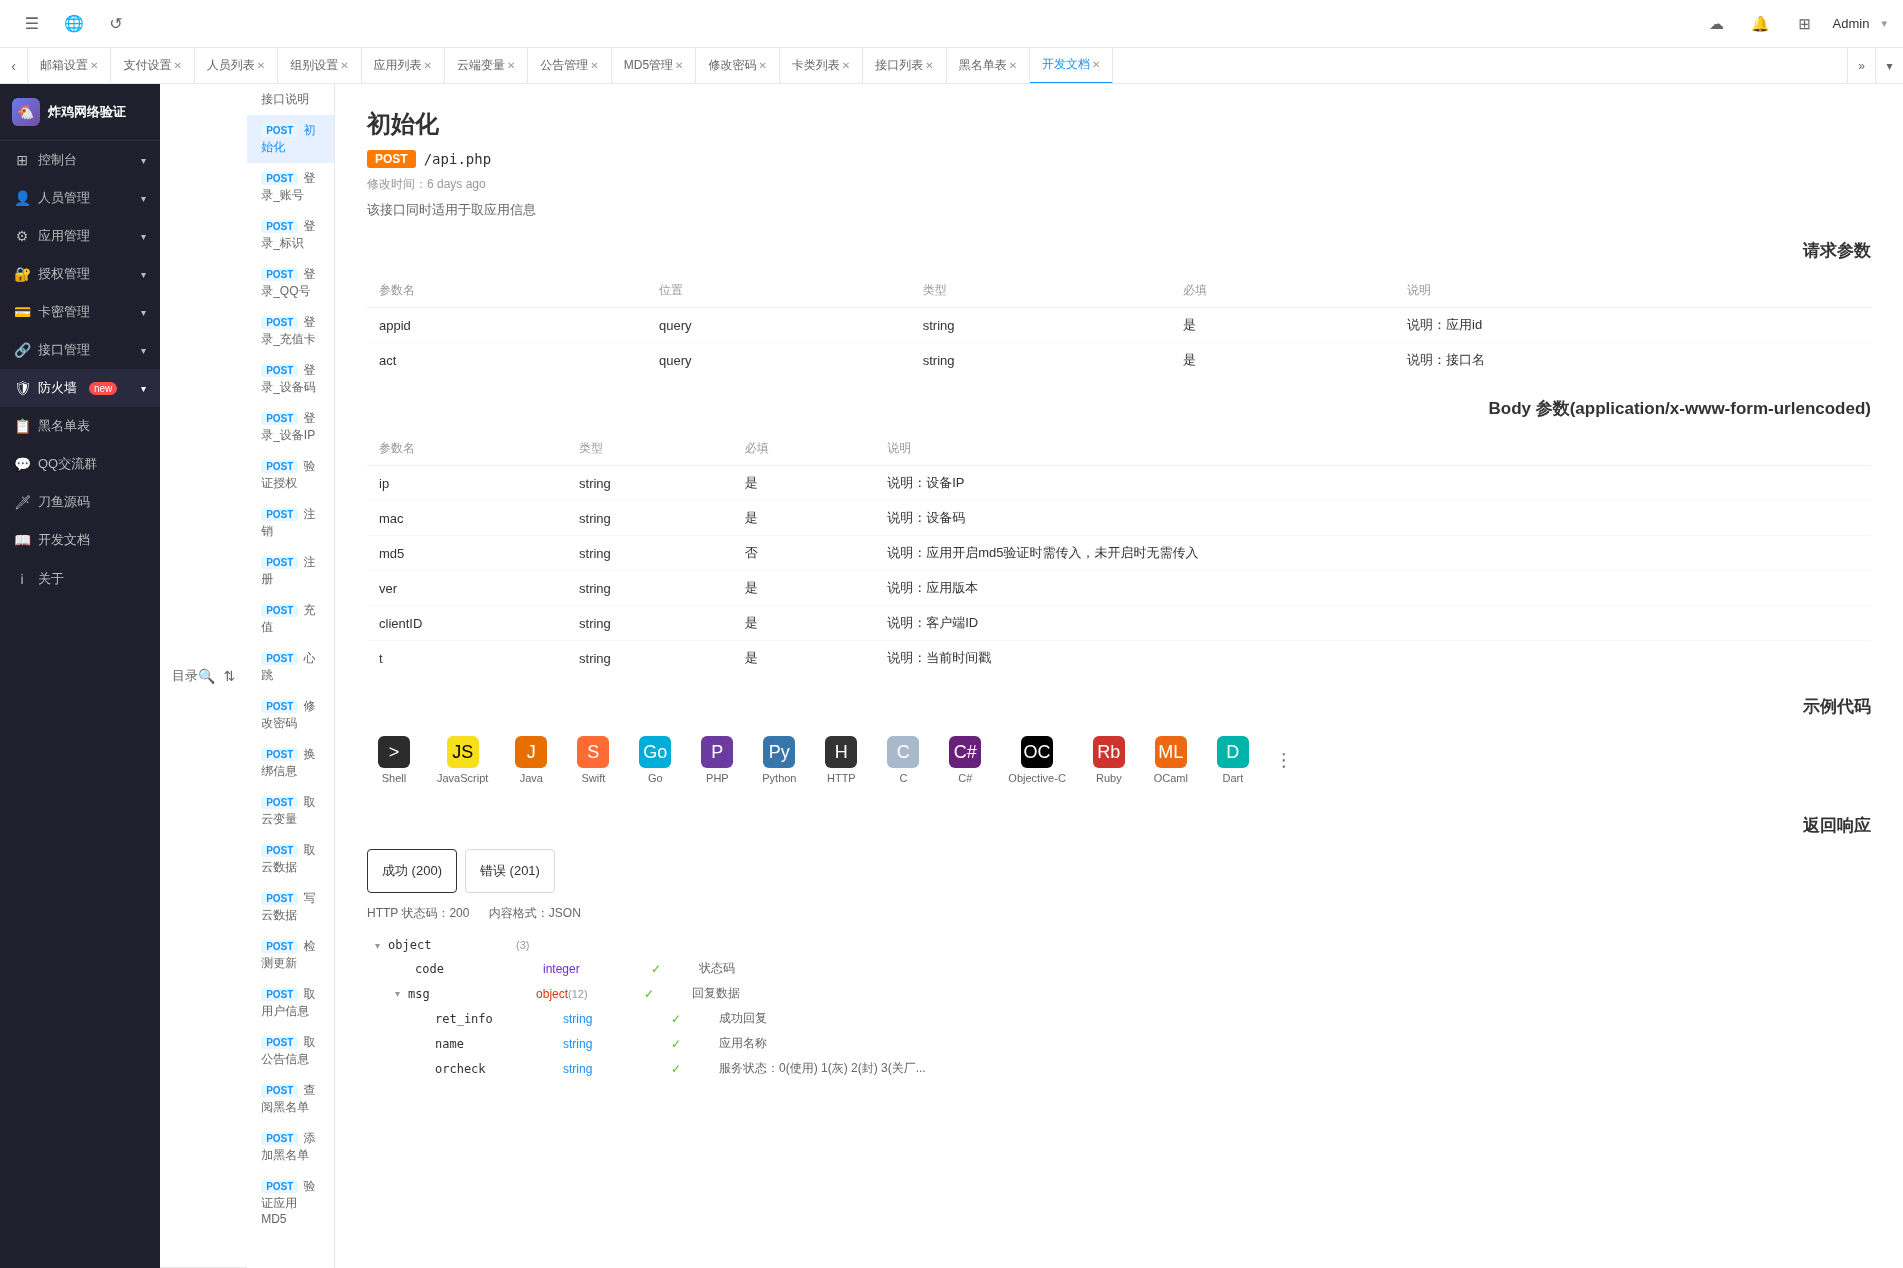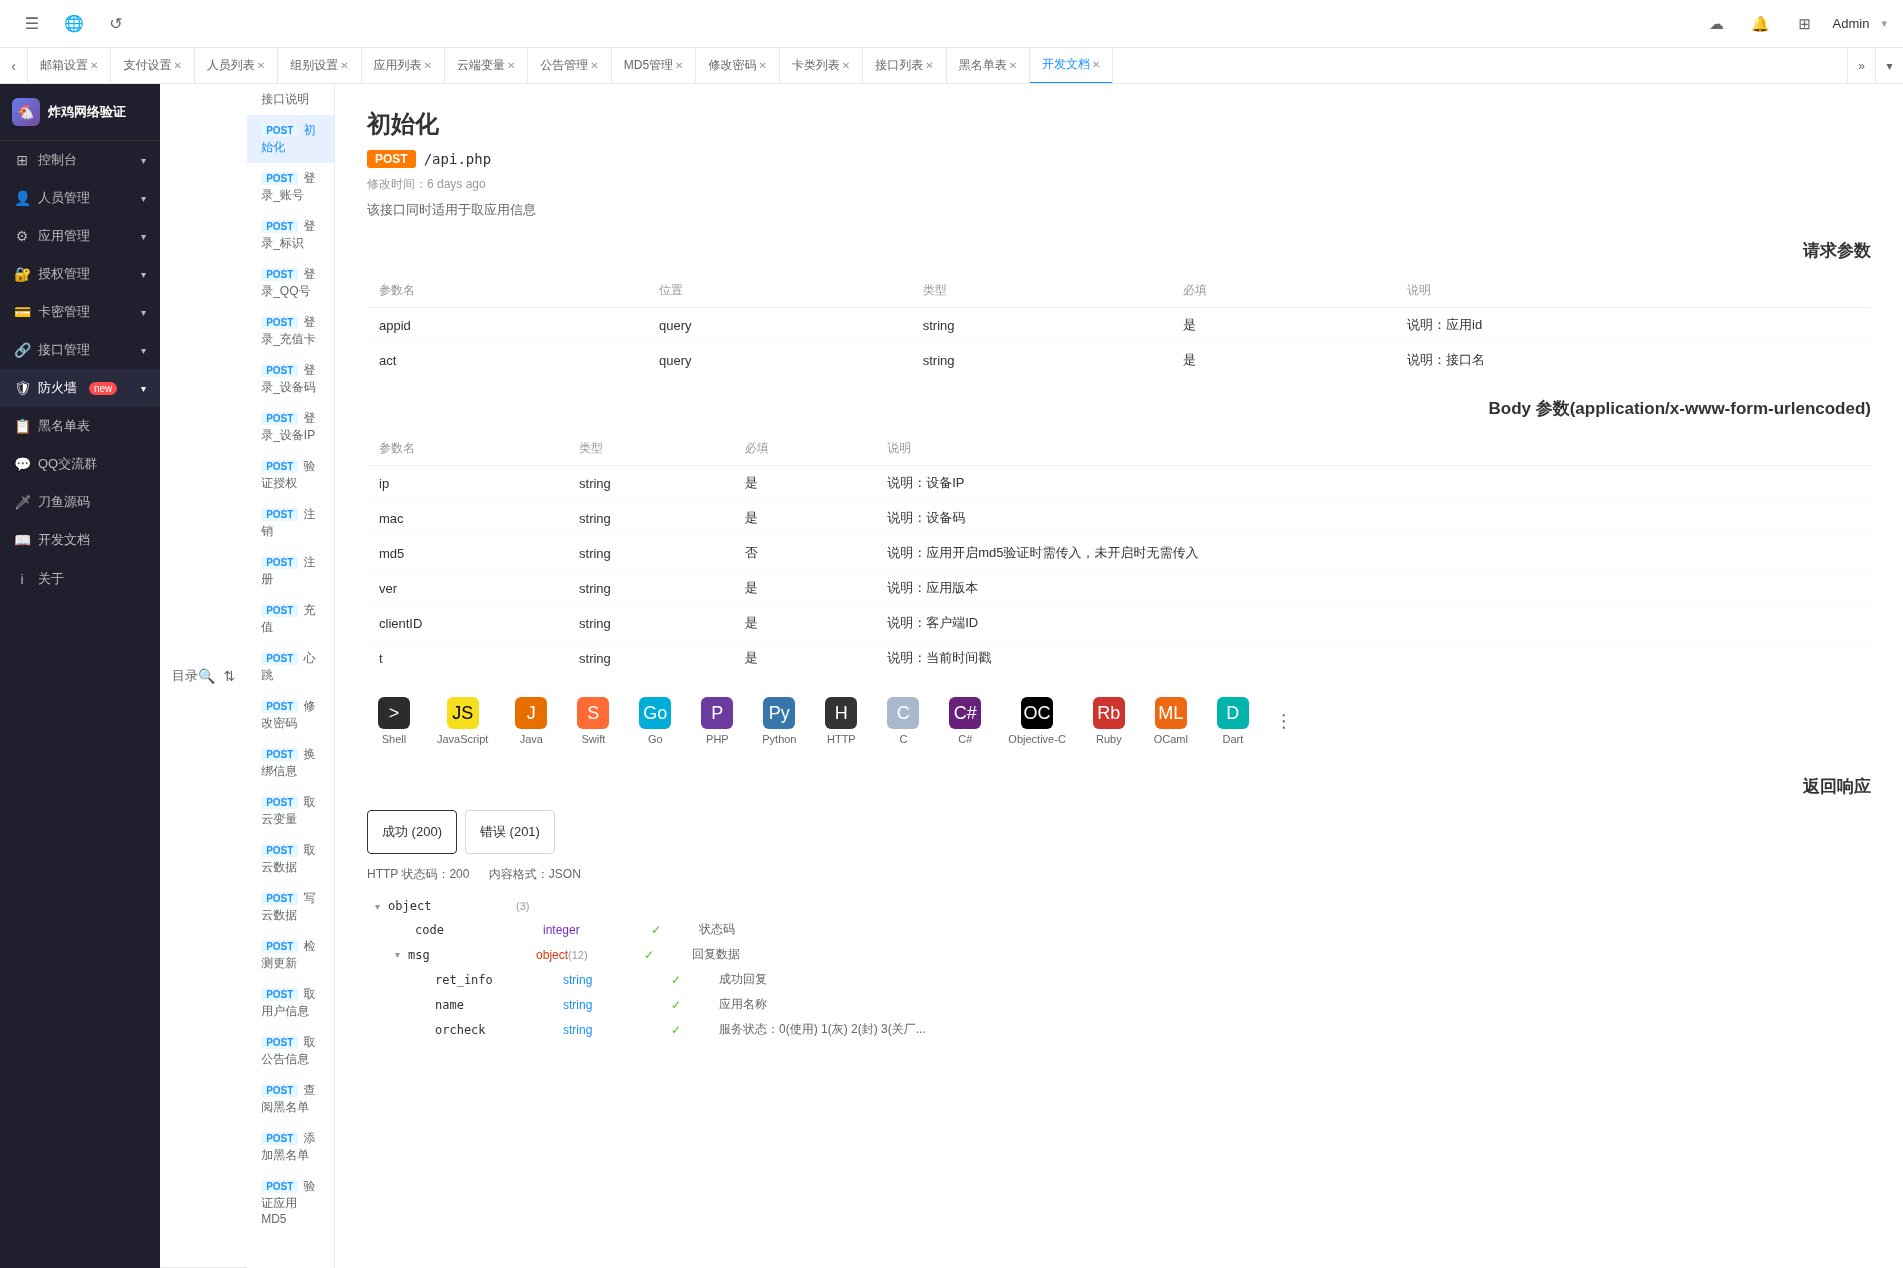--- a/index.html
+++ b/index.html
@@ -380,20 +380,21 @@
             </tr>
             <tr>
               <td>t</td>
               <td>string</td>
               <td>是</td>
               <td>说明：当前时间戳</td>
             </tr>
           </tbody>
       </table>
 
+      <div class="section-title">示例代码</div>
       <div class="code-tabs" id="code-tabs-container">
           <div class="code-tab">
             <div class="code-tab-icon icon-shell">&gt;</div>
             <span class="code-tab-label">Shell</span>
           </div>
           <div class="code-tab">
             <div class="code-tab-icon icon-js">JS</div>
             <span class="code-tab-label">JavaScript</span>
           </div>
           <div class="code-tab">

